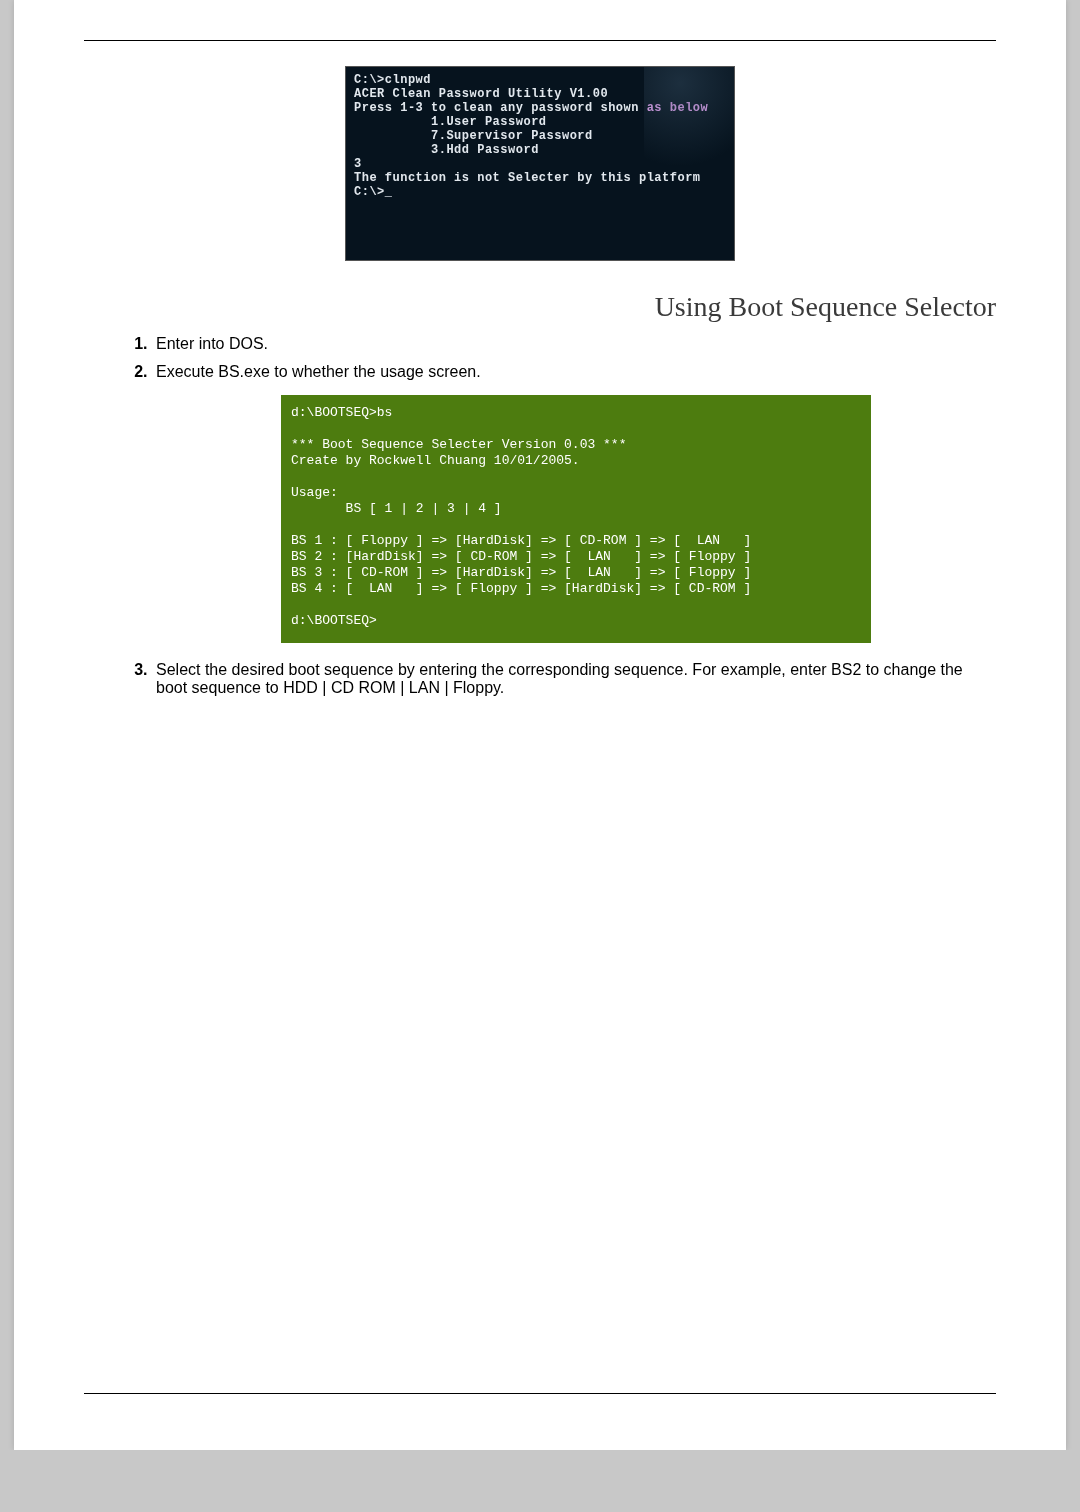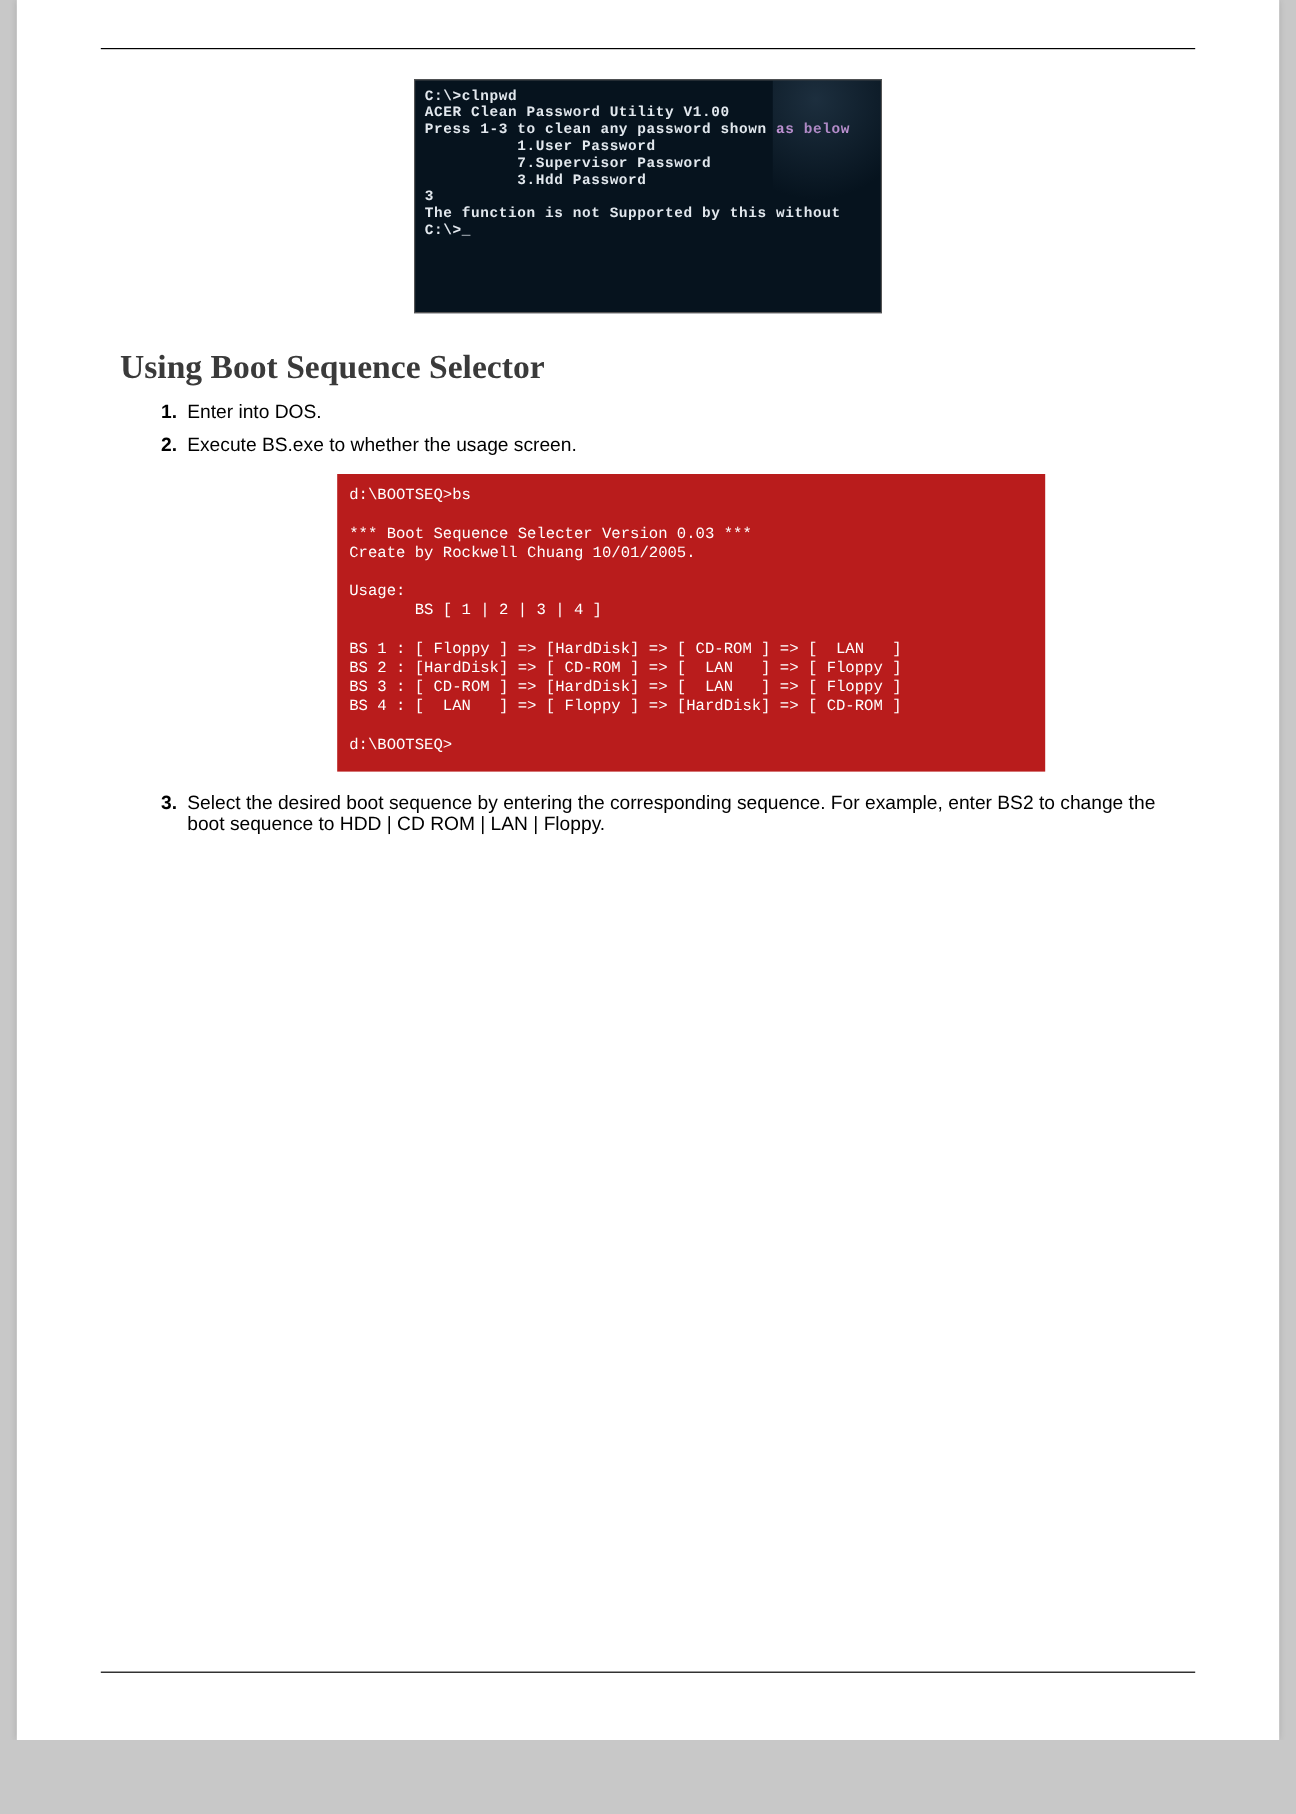--- a/index.html
+++ b/index.html
@@ -56,24 +56,25 @@
     top: -20px;
     width: 120px;
     height: 120px;
     background: radial-gradient(circle at 30% 30%, #334a5e 0%, rgba(6,19,30,0) 70%);
     opacity: 0.5;
   }
   .bios-line { white-space: pre; }
   .bios-belo { color: #f0abfc; }
   h2.section {
     font-family: Georgia, "Times New Roman", serif;
-    font-weight: bold;
+    font-weight: normal;
     font-size: 28px;
     color: #3a3a3a;
-    margin: 30px 0 12px 16px;
+    margin: 30px 0 12px 0;
+    text-align: right;
   }
   .body-text {
     margin: 0 0 10px 34px;
     font-size: 16px;
     line-height: 1.35;
   }
   ol.steps {
     margin: 8px 0 0 34px;
     padding: 0 0 0 34px;
   }
@@ -86,21 +87,21 @@
     font-weight: bold;
   }
   .bold { font-weight: normal; }
   .dos-wrap {
     display: flex;
     justify-content: center;
     margin: 14px 0 18px 0;
   }
   .dos-screen {
     width: 590px;
-    background: #b91c1c;
+    background: #4d7c0f;
     color: #fff;
     font-family: "Courier New", monospace;
     font-size: 13px;
     line-height: 16px;
     padding: 10px 10px 14px 10px;
     box-sizing: border-box;
     white-space: pre;
   }
   .footer-rule {
     border: none;
@@ -131,21 +132,21 @@
   <div class="photo-wrap">
     <div class="bios-photo">
       <div class="shade"></div>
       <div class="bios-line">C:\&gt;clnpwd</div>
       <div class="bios-line">ACER Clean Password Utility V1.00</div>
       <div class="bios-line"><span>Press 1-3 to clean any password shown </span><span class="bios-belo">as below</span></div>
       <div class="bios-line">          1.User Password</div>
       <div class="bios-line">          7.Supervisor Password</div>
       <div class="bios-line">          3.Hdd Password</div>
       <div class="bios-line">3</div>
-      <div class="bios-line">The function is not Supported by this without</div>
+      <div class="bios-line">The function is not Selecter by this platform</div>
       <div class="bios-line">C:\&gt;_</div>
     </div>
   </div>
 
   <h2 class="section">Using Boot Sequence Selector</h2>
 
 
   <ol class="steps">
     <li>
       <span>Enter into DOS.</span>

